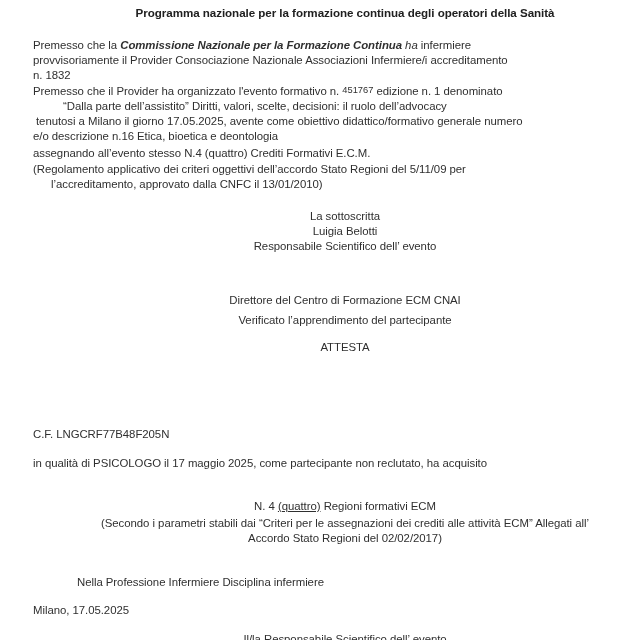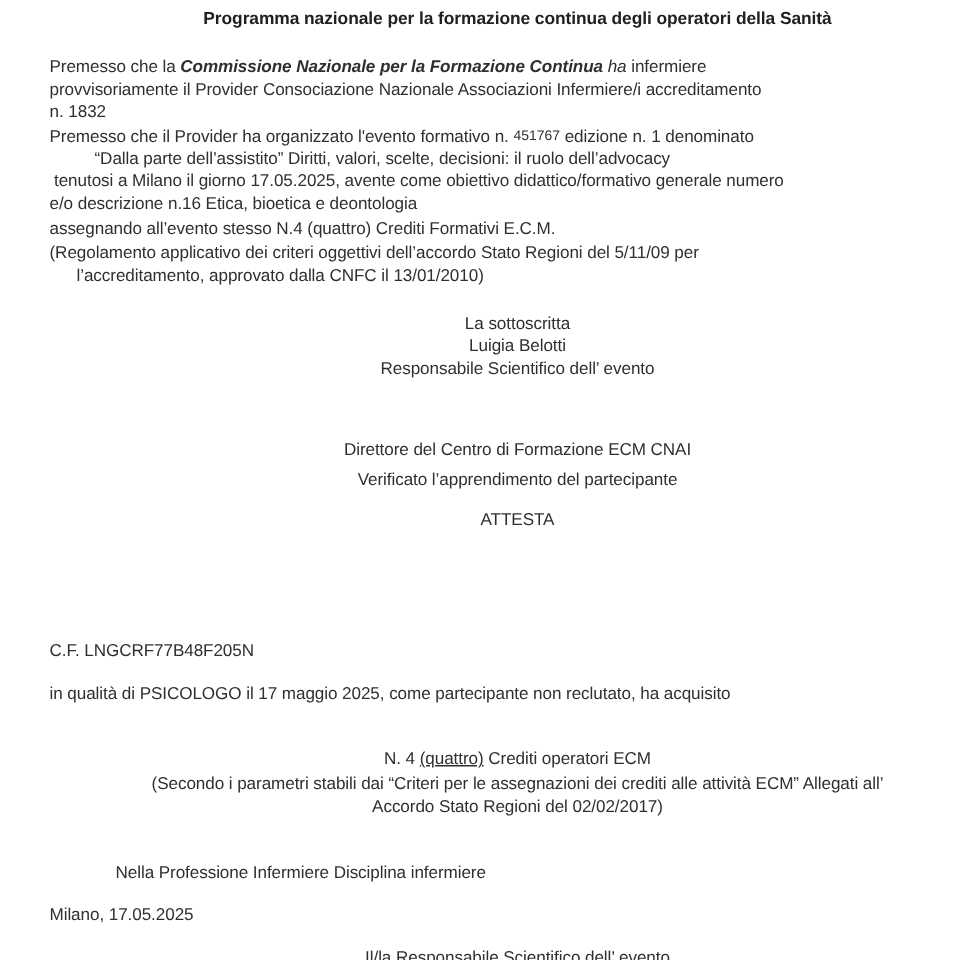--- a/index.html
+++ b/index.html
@@ -105,21 +105,21 @@
   <div class="line center" style="top:313px;">Verificato l’apprendimento del partecipante</div>
 
   <div class="line center" style="top:340px;">ATTESTA</div>
 
 
   <div class="line left" style="top:387px;margin-top:40px;">C.F. LNGCRF77B48F205N</div>
 
   <div class="line left" style="top:456px;">in qualità di PSICOLOGO  il 17 maggio 2025,  come partecipante non reclutato, ha acquisito</div>
 
   <div class="line center" style="top:499px;">
-    <span class="b">N. 4 </span><span class="b u">(quattro)</span><span class="b"> Crediti operatori ECM</span>
+    <span class="b">N. 4 </span><span class="b u">(quattro)</span><span class="b"> Regioni formativi ECM</span>
   </div>
 
   <div class="line center" style="top:516px;">(Secondo i parametri stabili dai “Criteri per le assegnazioni dei crediti alle attività ECM” Allegati all’</div>
 
   <div class="line center" style="top:531px;">Accordo  Stato Regioni del  02/02/2017)</div>
 
   <div class="line left" style="top:575px;margin-left:44px;">Nella Professione Infermiere   Disciplina infermiere</div>
 
   <div class="line left" style="top:603px;">Milano, 17.05.2025</div>
 

